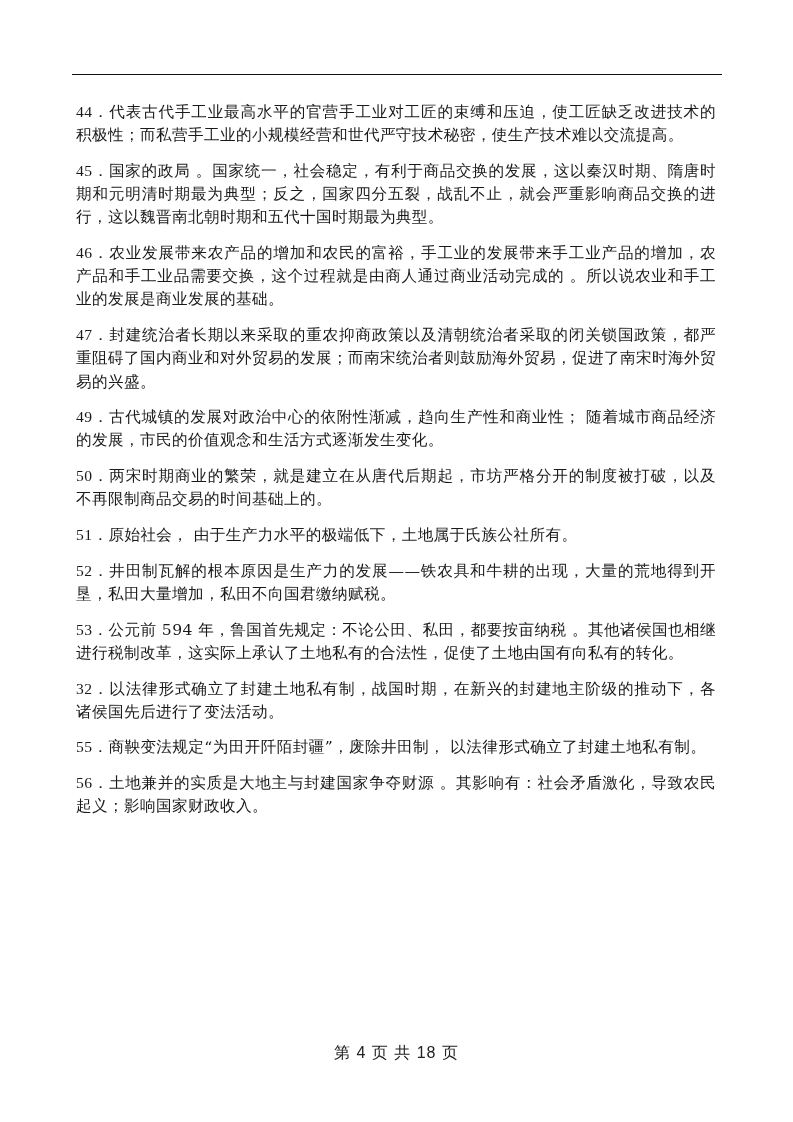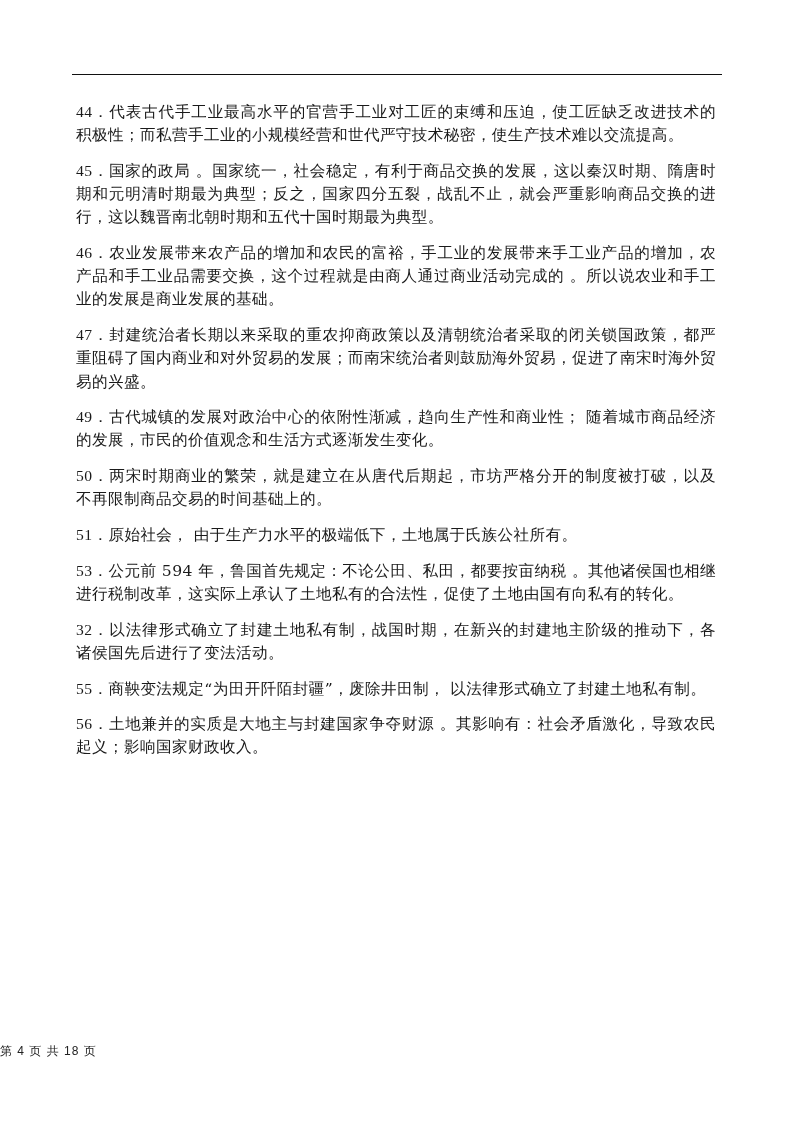--- a/index.html
+++ b/index.html
@@ -39,39 +39,40 @@
   }
   .para .num {
     font-family: "Liberation Serif", "DejaVu Serif", serif;
     margin-top: 44px;
   }
   .footer {
     position: absolute;
     left: 0;
     top: 1043px;
     width: 793px;
-    text-align: left;
+    text-align: center;
     font-family: "Liberation Sans", "DejaVu Sans", sans-serif;
-    font-size: 12px;
+    font-size: 16px;
     color: #222;
     letter-spacing: 1px;
   }
 </style>
 </head>
 <body>
 
 <div class="header-rule"></div>
 
 <div class="content">
   <p class="para"><span class="num">44．</span><span>代表古代手工业最高水平的官营手工业对工匠的束缚和压迫，使工匠缺乏改进技术的积极性；而私营手工业的小规模经营和世代严守技术秘密，使生产技术难以交流提高。</span></p>
   <p class="para"><span class="num">45．</span><span>国家的政局 。国家统一，社会稳定，有利于商品交换的发展，这以秦汉时期、隋唐时期和元明清时期最为典型；反之，国家四分五裂，战乱不止，就会严重影响商品交换的进行，这以魏晋南北朝时期和五代十国时期最为典型。</span></p>
   <p class="para"><span class="num">46．</span><span>农业发展带来农产品的增加和农民的富裕，手工业的发展带来手工业产品的增加，农产品和手工业品需要交换，这个过程就是由商人通过商业活动完成的 。所以说农业和手工业的发展是商业发展的基础。</span></p>
   <p class="para"><span class="num">47．</span><span>封建统治者长期以来采取的重农抑商政策以及清朝统治者采取的闭关锁国政策，都严重阻碍了国内商业和对外贸易的发展；而南宋统治者则鼓励海外贸易，促进了南宋时海外贸易的兴盛。</span></p>
   <p class="para"><span class="num">49．</span><span>古代城镇的发展对政治中心的依附性渐减，趋向生产性和商业性； 随着城市商品经济的发展，市民的价值观念和生活方式逐渐发生变化。</span></p>
   <p class="para"><span class="num">50．</span><span>两宋时期商业的繁荣，就是建立在从唐代后期起，市坊严格分开的制度被打破，以及不再限制商品交易的时间基础上的。</span></p>
   <p class="para"><span class="num">51．</span><span>原始社会， 由于生产力水平的极端低下，土地属于氏族公社所有。</span></p>
+  <p class="para"><span class="num">52．</span><span>井田制瓦解的根本原因是生产力的发展——铁农具和牛耕的出现，大量的荒地得到开垦，私田大量增加，私田不向国君缴纳赋税。</span></p>
   <p class="para"><span class="num">53．</span><span>公元前 594 年，鲁国首先规定：不论公田、私田，都要按亩纳税 。其他诸侯国也相继进行税制改革，这实际上承认了土地私有的合法性，促使了土地由国有向私有的转化。</span></p>
   <p class="para"><span class="num">32．</span><span>以法律形式确立了封建土地私有制，战国时期，在新兴的封建地主阶级的推动下，各诸侯国先后进行了变法活动。</span></p>
   <p class="para"><span class="num">55．</span><span>商鞅变法规定“为田开阡陌封疆”，废除井田制， 以法律形式确立了封建土地私有制。</span></p>
   <p class="para"><span class="num">56．</span><span>土地兼并的实质是大地主与封建国家争夺财源 。其影响有：社会矛盾激化，导致农民起义；影响国家财政收入。</span></p>
 </div>
 
 <div class="footer">第 4 页 共 18 页</div>
 
 </body></html>

